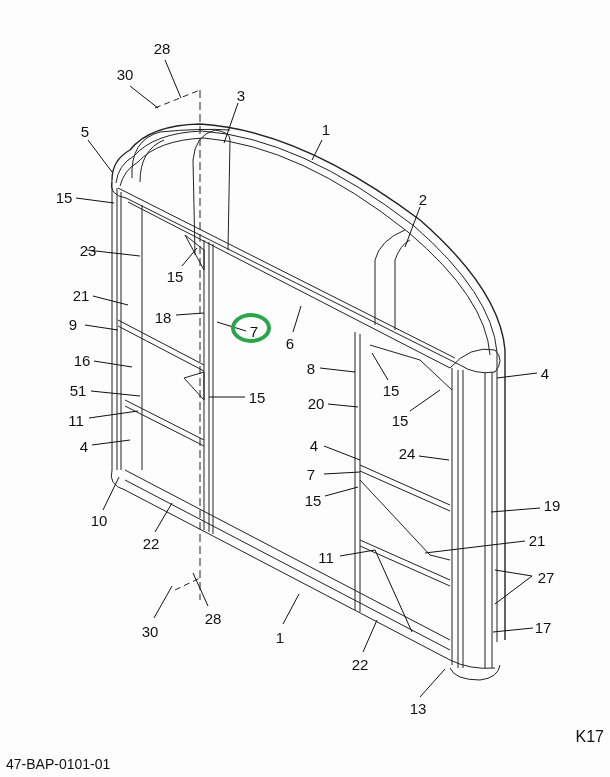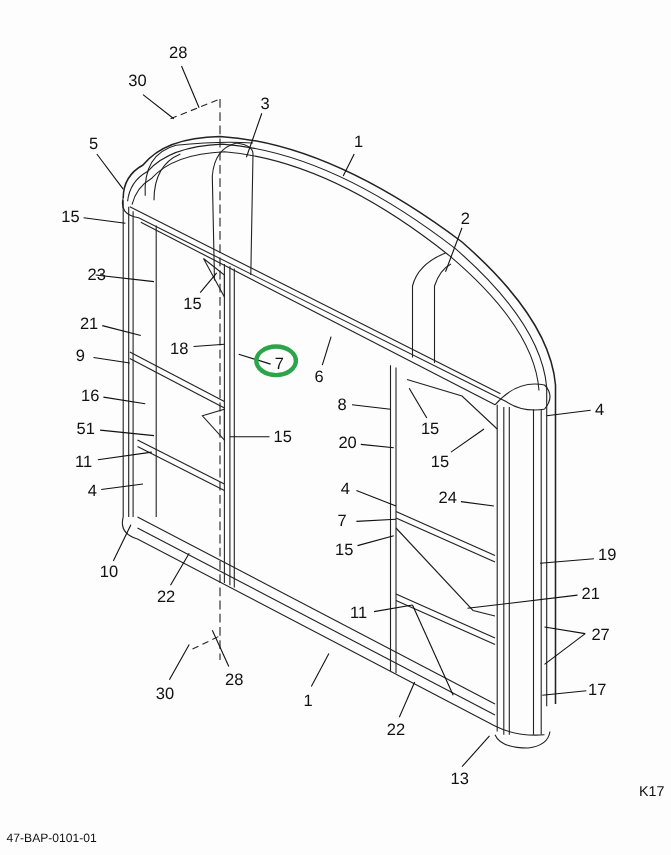--- a/index.html
+++ b/index.html
@@ -1,20 +1,20 @@
 <!DOCTYPE html>
 <html><head>
 <meta charset="utf-8">
 <style>
   html, body { margin: 0; padding: 0; background: #fdfdfd; }
   body { width: 610px; height: 777px; position: relative; overflow: hidden; font-family: "Liberation Sans", sans-serif; }
   #canvas { position: absolute; left: 0; top: 0; width: 610px; height: 563px; }
   .callout { position: absolute; font-size: 15px; color: #111; line-height: 1; transform: translate(-50%, -50%); white-space: nowrap; }
-  .footer-left { position: absolute; left: 6px; top: 756px; font-size: 11px; color: #111; }
-  .footer-right { position: absolute; right: 6px; top: 712px; font-size: 13px; color: #111; }
+  .footer-left { position: absolute; left: 6px; top: 756px; font-size: 14px; color: #111; }
+  .footer-right { position: absolute; right: 6px; top: 728px; font-size: 16px; color: #111; }
   .highlight { position: absolute; left: 231px; top: 313px; width: 40px; height: 30px; border: 4px solid #2aa54a; border-radius: 50%; box-sizing: border-box; }
   svg line, svg path, svg rect, svg polyline, svg polygon { vector-effect: non-scaling-stroke; }
 </style>
 </head>
 <body>
 
 <div id="canvas">
   <svg width="610" height="777" viewBox="0 0 610 777" style="position:absolute;left:0;top:0">
     <g fill="none" stroke="#222" stroke-width="1">
 

